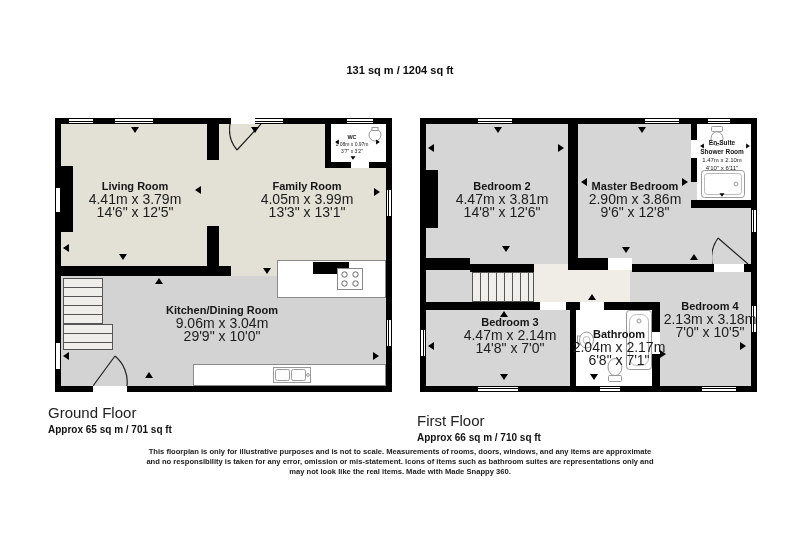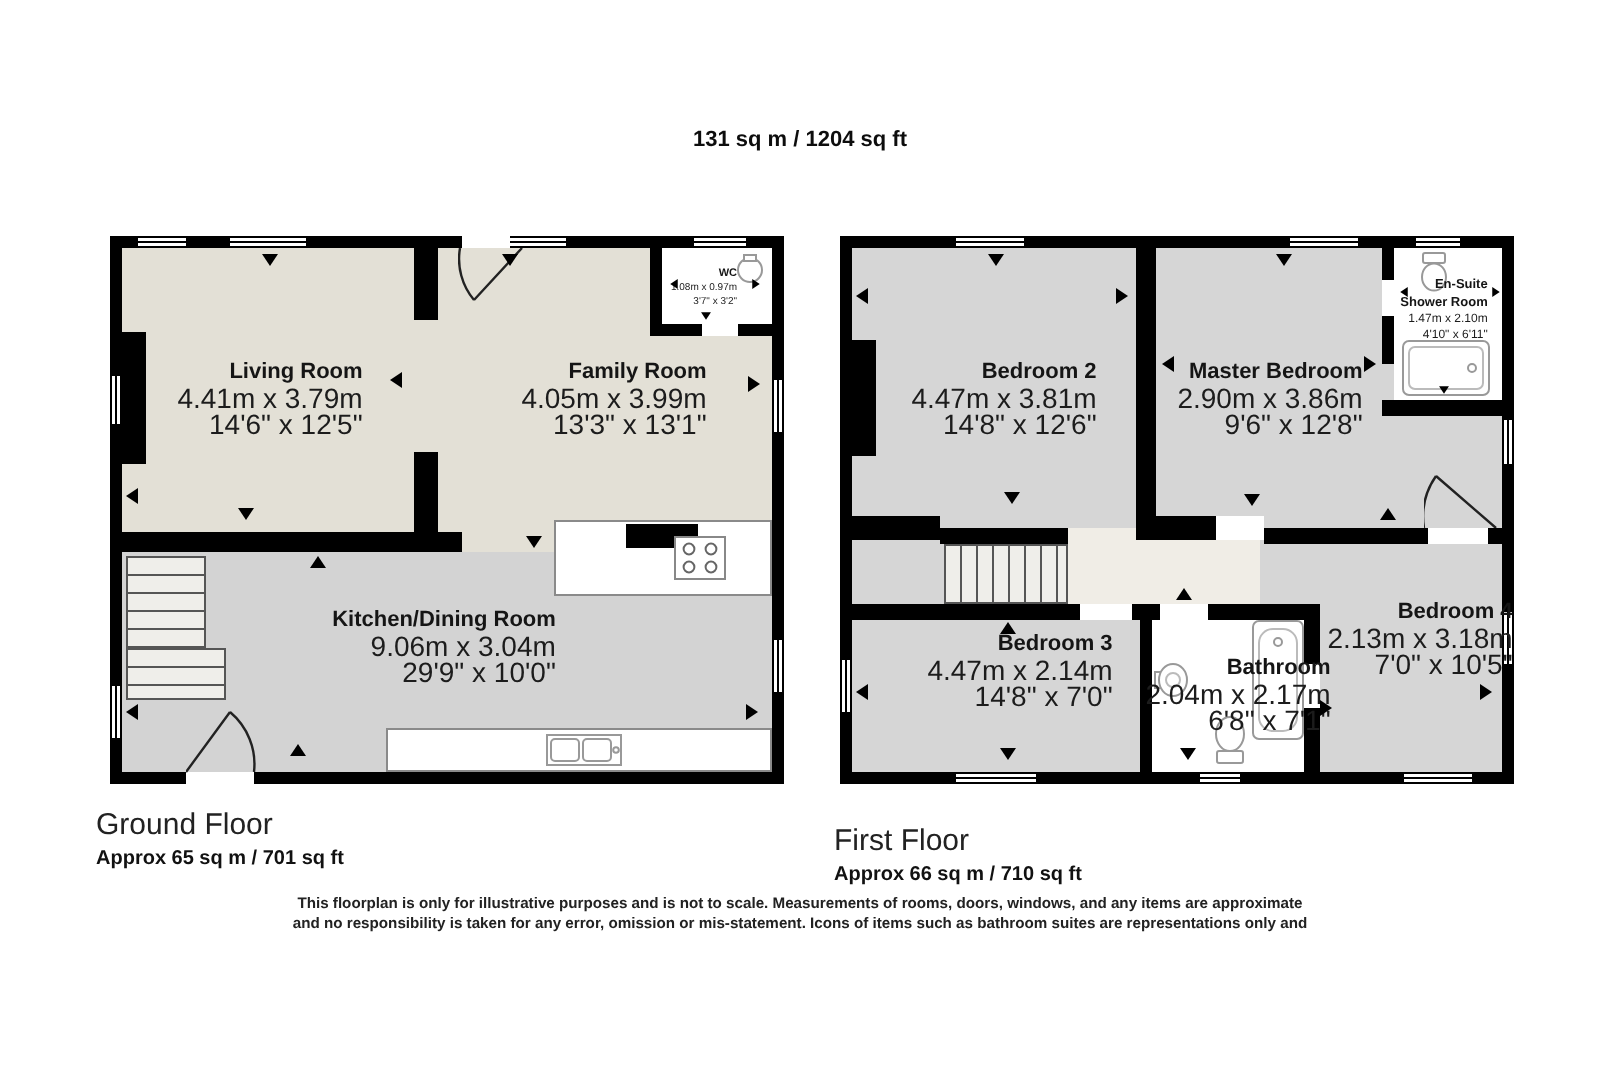--- a/index.html
+++ b/index.html
@@ -7,21 +7,21 @@
        font-family:"Liberation Sans",sans-serif;color:#111}
   .plan{position:absolute;width:337px;height:274px}
   .w{position:absolute;background:#000}
   .fl{position:absolute}
   .win-h{position:absolute;background:linear-gradient(to bottom,#000 0 1px,#fff 1px 2.5px,#000 2.5px 3.5px,#fff 3.5px 5px,#000 5px 6px)}
   .win-v{position:absolute;background:linear-gradient(to right,#000 0 1px,#fff 1px 2.5px,#000 2.5px 3.5px,#fff 3.5px 5px,#000 5px 6px)}
   .gap{position:absolute;background:#fff}
   .stairs-h{position:absolute;background-color:#efeeea;background-image:repeating-linear-gradient(to bottom,transparent 0 8px,#555 8px 9px);border:1px solid #555;box-sizing:border-box}
   .stairs-v{position:absolute;background-color:#efeeea;background-image:repeating-linear-gradient(to right,transparent 0 7px,#555 7px 8px);border:1px solid #555;box-sizing:border-box}
   .counter{position:absolute;background:#fff;border:1px solid #8a8a8a;box-sizing:border-box}
-  .room-label{position:absolute;text-align:right;transform:translateX(-50%);white-space:nowrap;z-index:6}
+  .room-label{position:absolute;text-align:center;transform:translateX(-50%);white-space:nowrap;z-index:6}
   .r-name{font-size:11px;font-weight:bold;line-height:13px;color:#151515}
   .r-dim{font-size:14px;line-height:13px;color:#1c1c1c}
   .tiny .r-name{font-size:5.5px;line-height:7px}
   .tiny .r-dim{font-size:5px;line-height:6.5px}
   .small .r-name{font-size:6.5px;line-height:8.5px}
   .small .r-dim{font-size:6px;line-height:8px}
   .tu,.td,.tl,.tr{position:absolute;width:0;height:0;z-index:7}
   .tu{border-left:4px solid transparent;border-right:4px solid transparent;border-bottom:6px solid #000}
   .td{border-left:4px solid transparent;border-right:4px solid transparent;border-top:6px solid #000}
   .tl{border-top:4px solid transparent;border-bottom:4px solid transparent;border-right:6px solid #000}
@@ -274,13 +274,14 @@
   <div class="fc-area">Approx 65 sq m / 701 sq ft</div>
 </div>
 <div class="floor-caption" style="left:417px;top:412px">
   <div class="fc-name">First Floor</div>
   <div class="fc-area">Approx 66 sq m / 710 sq ft</div>
 </div>
 
 <div id="disclaimer">
   <div>This floorplan is only for illustrative purposes and is not to scale. Measurements of rooms, doors, windows, and any items are approximate</div>
   <div>and no responsibility is taken for any error, omission or mis-statement. Icons of items such as bathroom suites are representations only and</div>
+  <div>may not look like the real items. Made with Made Snappy 360.</div>
 </div>
 
 </body></html>

